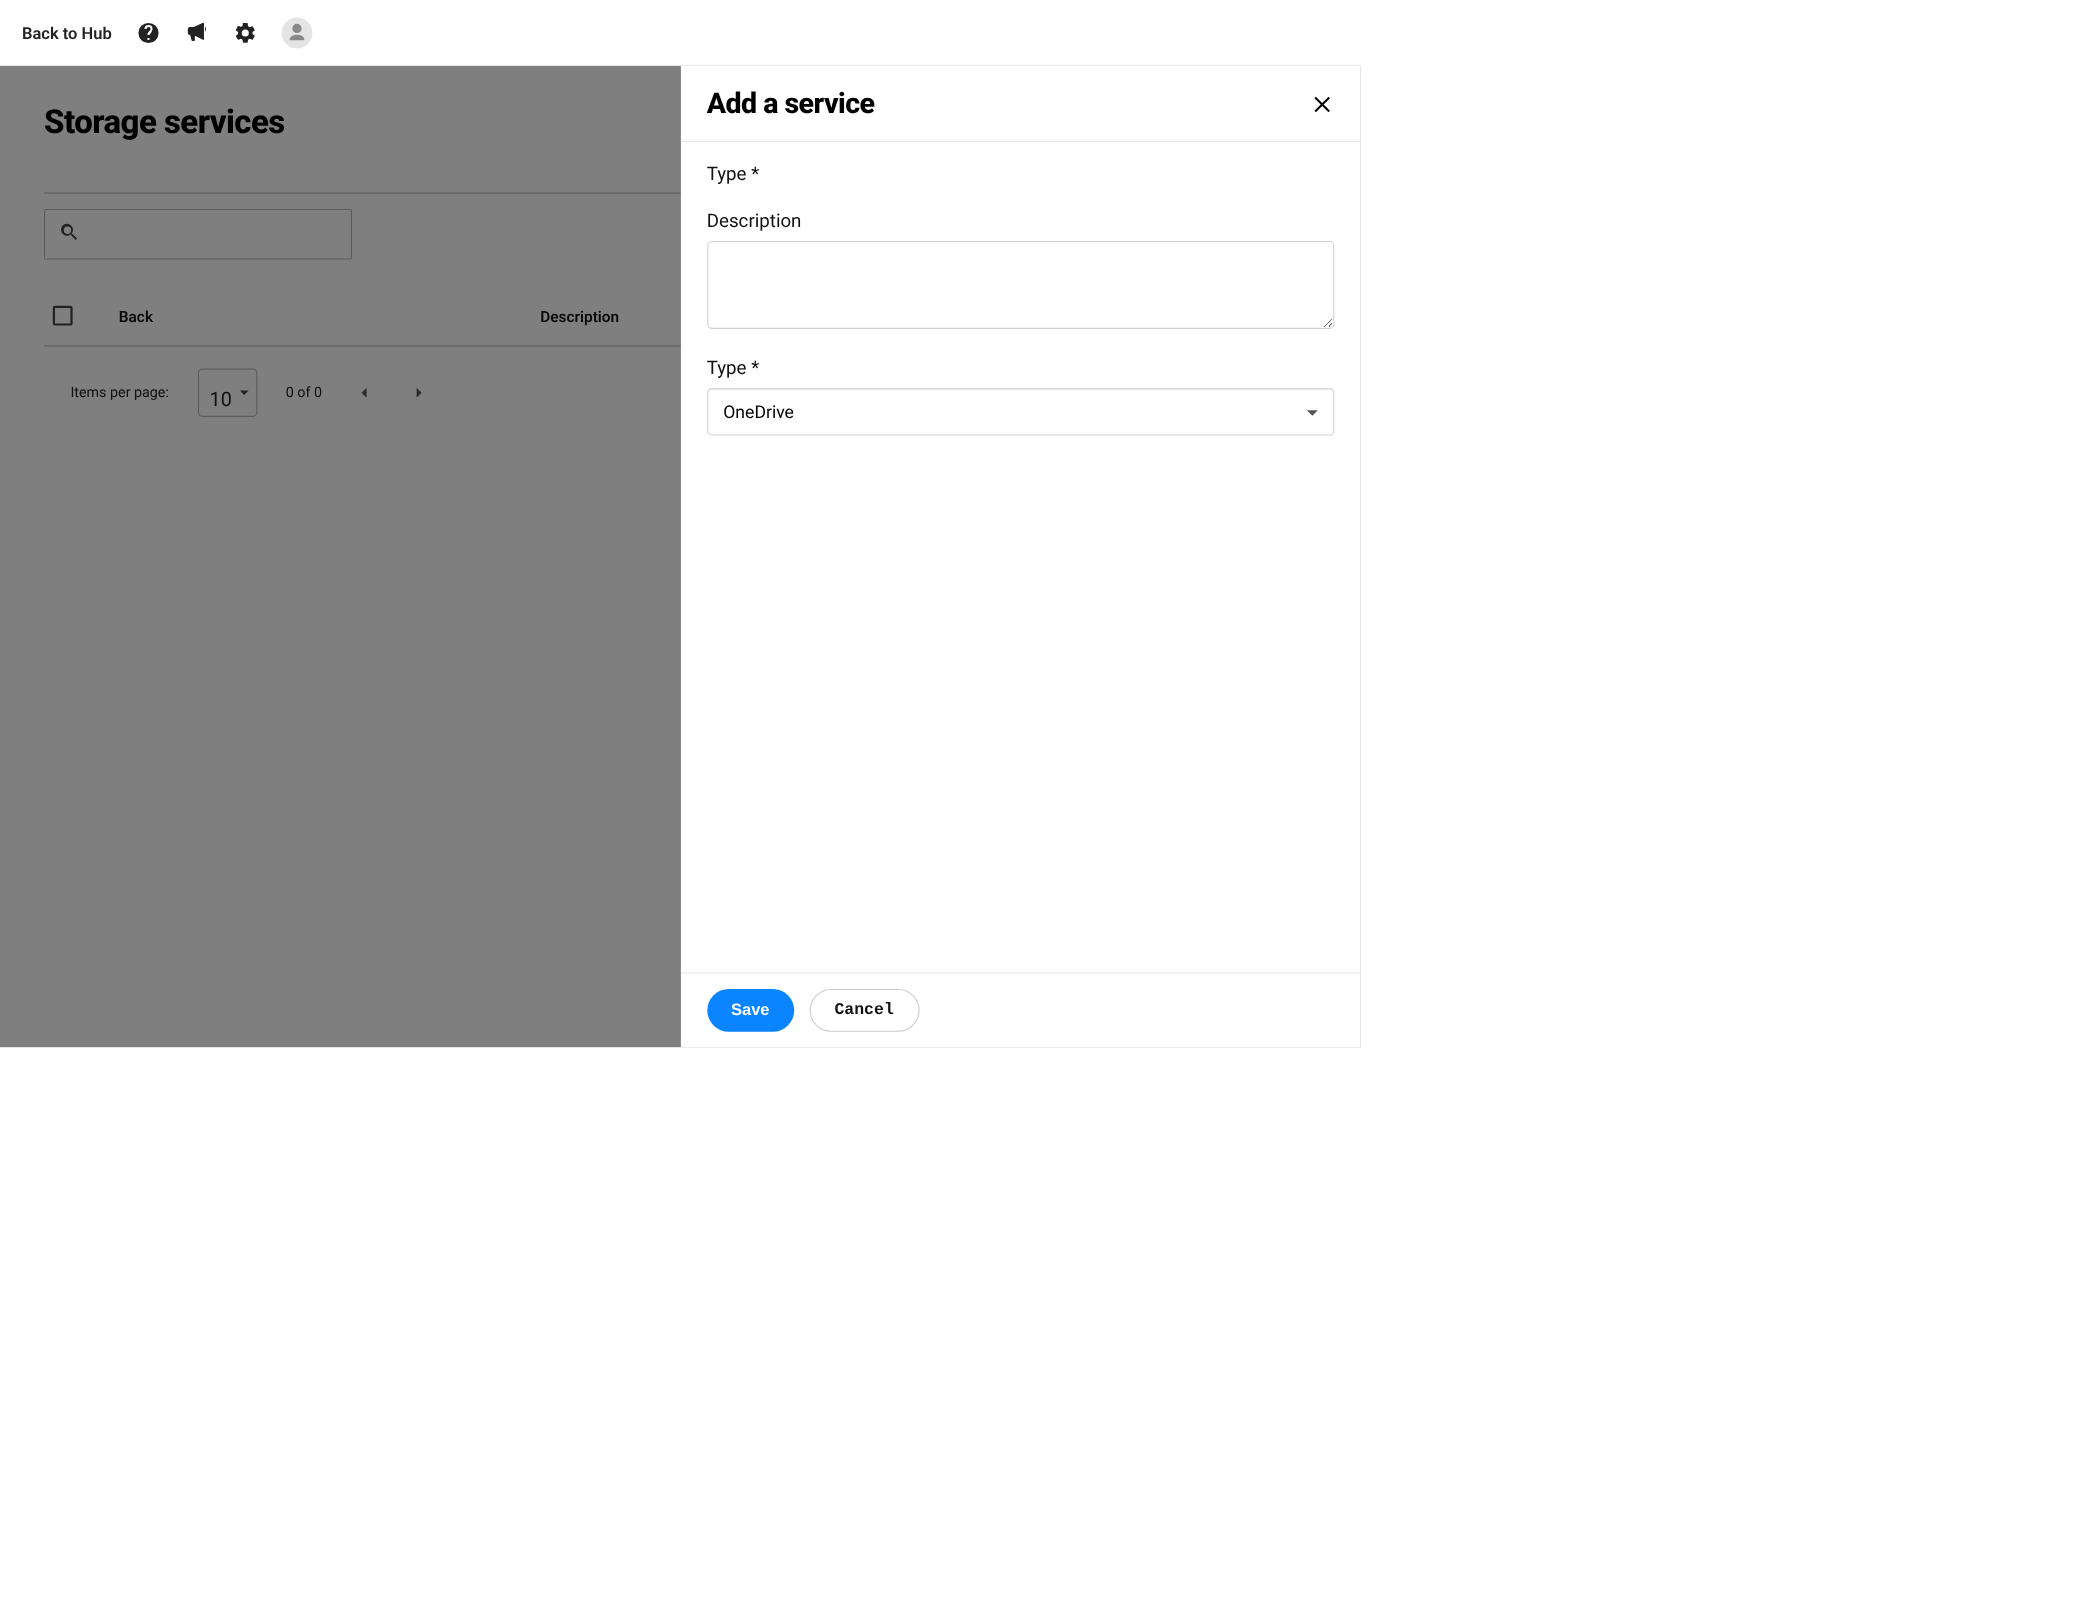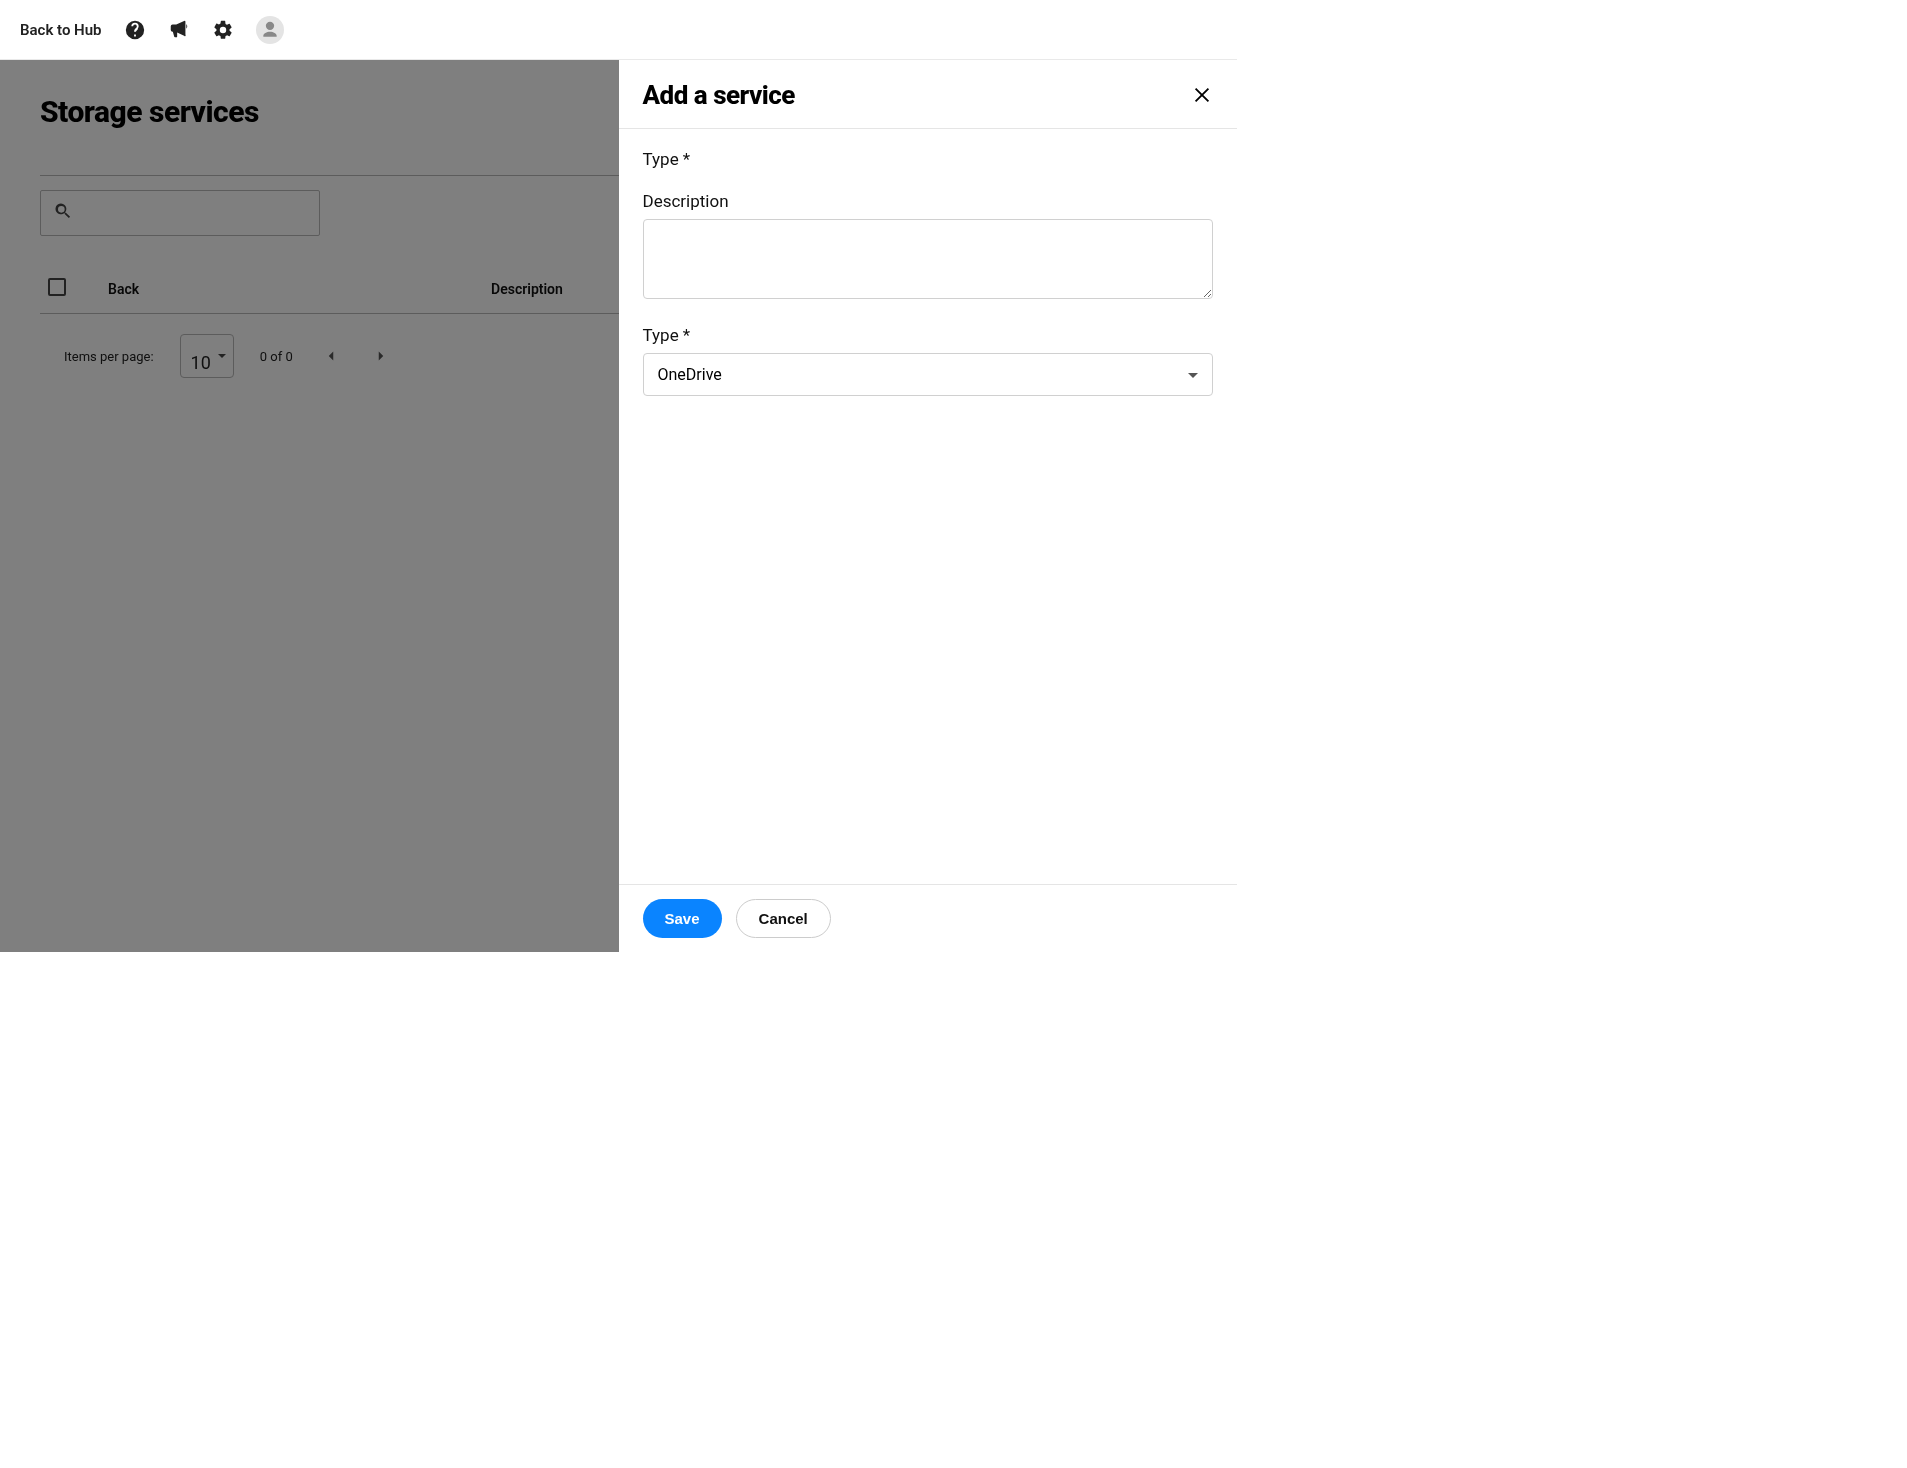--- a/index.html
+++ b/index.html
@@ -125,21 +125,21 @@
   .panel-foot {
     border-top:1px solid #e5e5e5;
     padding:14px 24px; display:flex; gap:14px;
   }
   .btn {
     font-size:15px; font-weight:600;
     padding:10px 22px; border-radius:999px; cursor:pointer;
     display:inline-flex; align-items:center;
   }
   .btn.primary { background:var(--primary); color:#fff; border:none;}
-  .btn.secondary { background:#fff; color:#111; border:1px solid #ccc;}
+  .btn.secondary { background:#fff; color:#111; border:1px solid #ccc;font-family:Liberation Mono, monospace;}
 </style>
 </head>
 <body>
 
 <div class="topbar">
   <div class="back-hub">
     <span>
       <svg viewBox="0 0 24 24">
           <path d="M20 11H7.83l4.58-4.59L11 5l-7 7 7 7 1.41-1.41L7.83 13H20z"></path>
         </svg>

